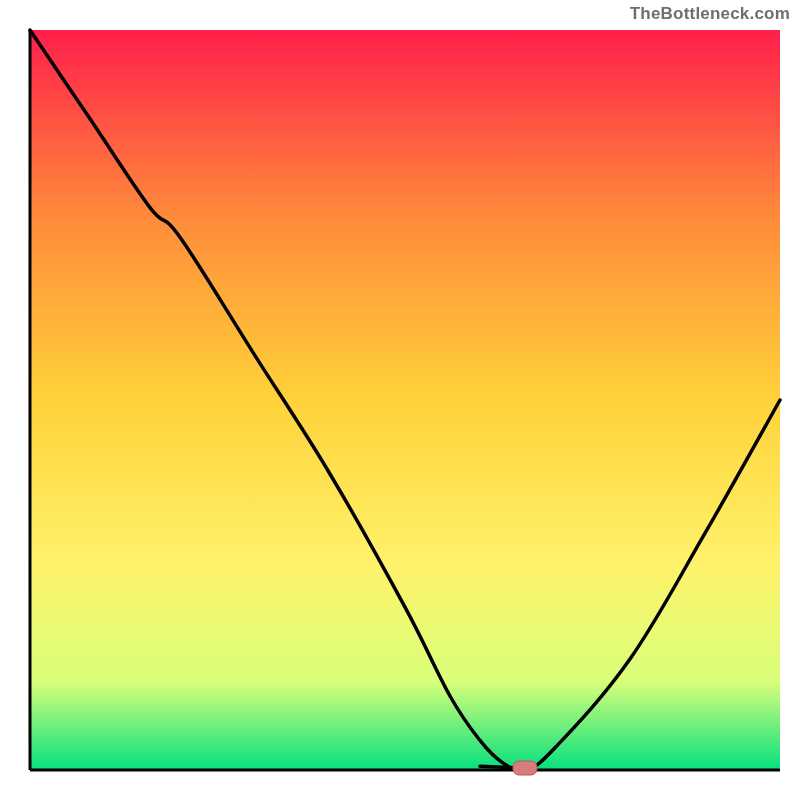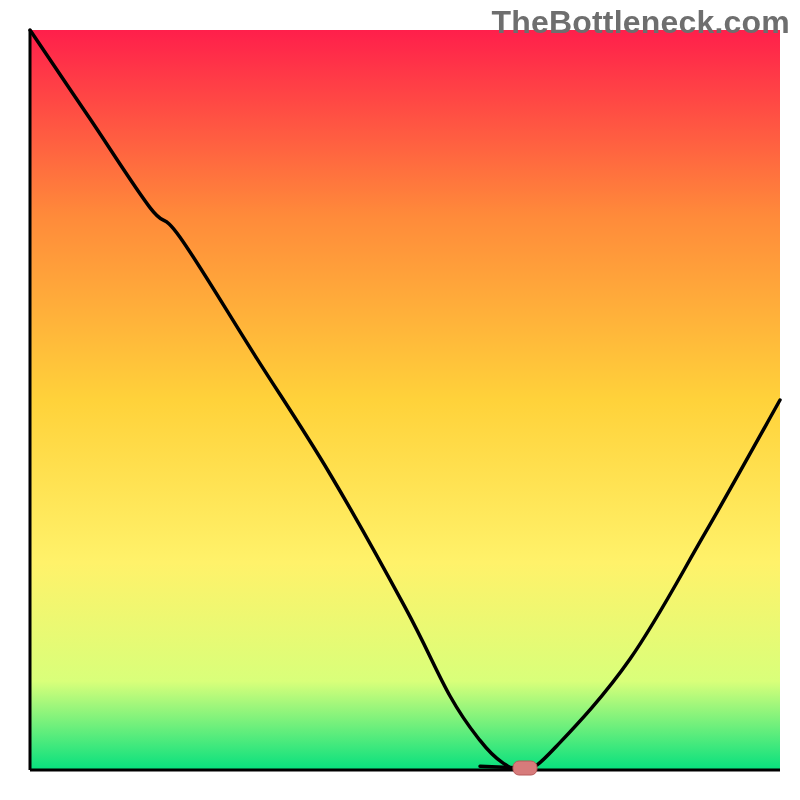--- a/index.html
+++ b/index.html
@@ -13,21 +13,21 @@
   .chart-container {
     position: relative;
     width: 800px;
     height: 800px;
   }
   .watermark {
     position: absolute;
     top: 4px;
     right: 10px;
     font-family: Arial, Helvetica, sans-serif;
-    font-size: 32px;
+    font-size: 17px;
     font-weight: 600;
     color: #6e6e6e;
     letter-spacing: 0.2px;
     z-index: 10;
   }
   svg {
     display: block;
   }
 </style>
 </head>

